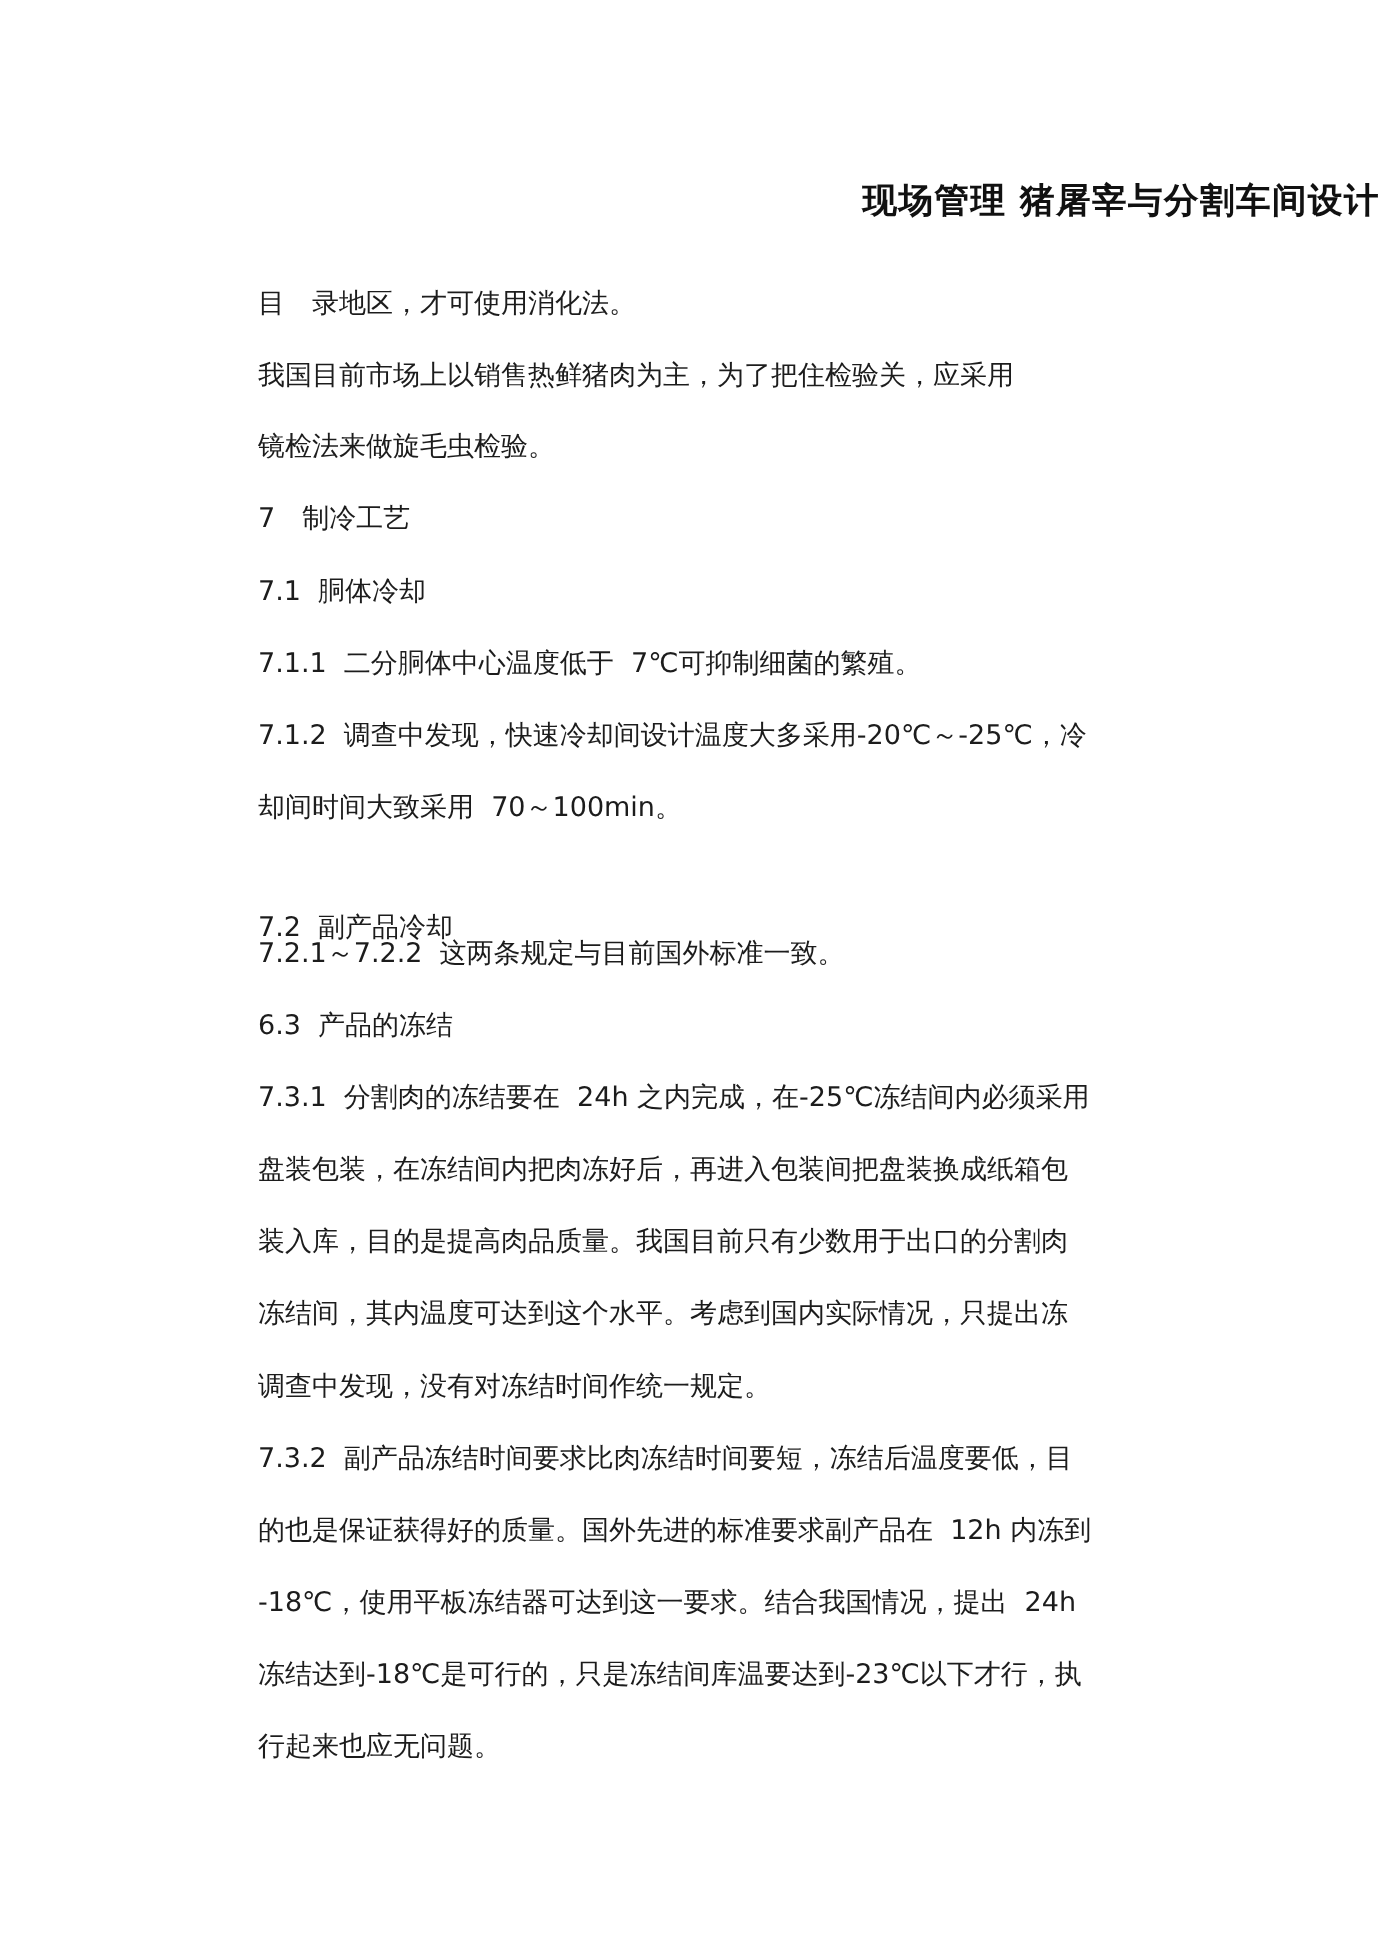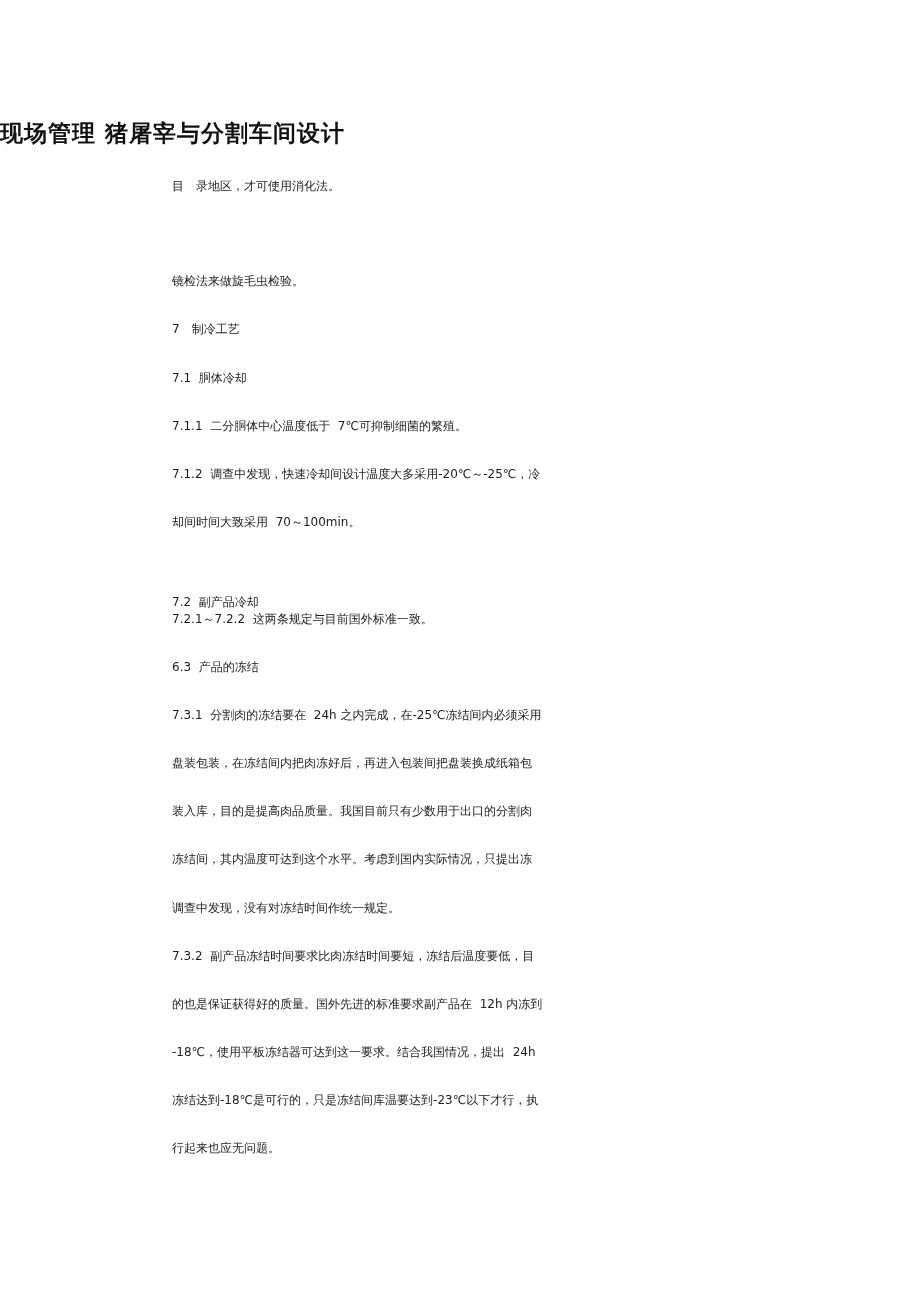--- a/index.html
+++ b/index.html
@@ -20,45 +20,47 @@
       left: 0;
       top: 0;
       width: 920px;
       height: 1302px;
     }
     .title {
       position: absolute;
       left: 0;
       top: 118px;
       width: 920px;
-      text-align: left;
+      text-align: right;
       font-family: "DejaVu Serif", "Liberation Serif", serif;
       font-size: 23px;
       font-weight: bold;
       letter-spacing: 1px;
       color: #111;
       white-space: pre;
     }
     .line {
       position: absolute;
       left: 172px;
-      font-size: 12px;
+      font-size: 18px;
       line-height: 20px;
       white-space: pre;
       color: #1c1c1c;
       letter-spacing: 0px;
+      margin-top: 17px;
     }
   </style>
 </head>
 <body>
 
 <div class="page">
   <div class="title">现场管理 猪屠宰与分割车间设计</div>
 
   <div class="line" style="top:176px">目　录地区，才可使用消化法。</div>
+  <div class="line" style="top:224px">我国目前市场上以销售热鲜猪肉为主，为了把住检验关，应采用</div>
   <div class="line" style="top:271px">镜检法来做旋毛虫检验。</div>
   <div class="line" style="top:319px">7　制冷工艺</div>
   <div class="line" style="top:368px">7.1  胴体冷却</div>
   <div class="line" style="top:416px">7.1.1  二分胴体中心温度低于  7℃可抑制细菌的繁殖。</div>
   <div class="line" style="top:464px">7.1.2  调查中发现，快速冷却间设计温度大多采用-20℃～-25℃，冷</div>
   <div class="line" style="top:512px">却间时间大致采用  70～100min。</div>
   <div class="line" style="top:592px">7.2  副产品冷却</div>
   <div class="line" style="top:609px">7.2.1～7.2.2  这两条规定与目前国外标准一致。</div>
   <div class="line" style="top:657px">6.3  产品的冻结</div>
   <div class="line" style="top:705px">7.3.1  分割肉的冻结要在  24h 之内完成，在-25℃冻结间内必须采用</div>

